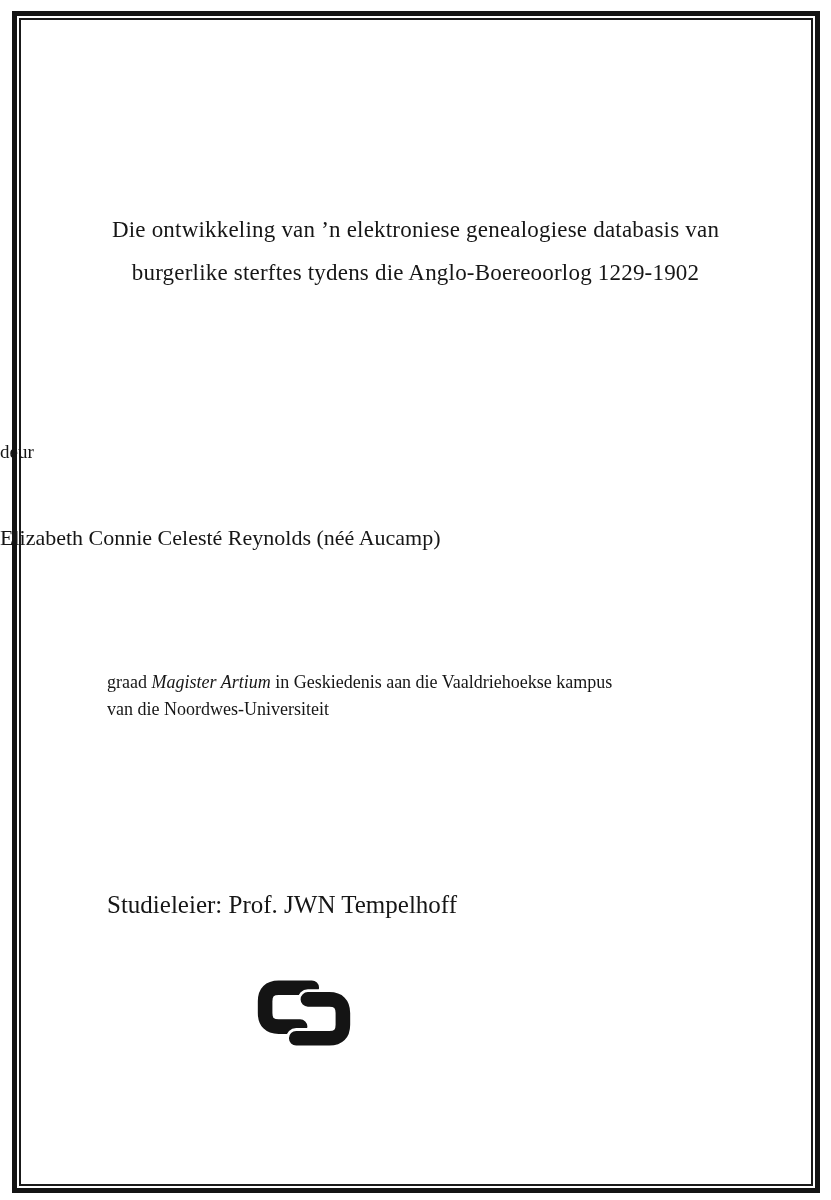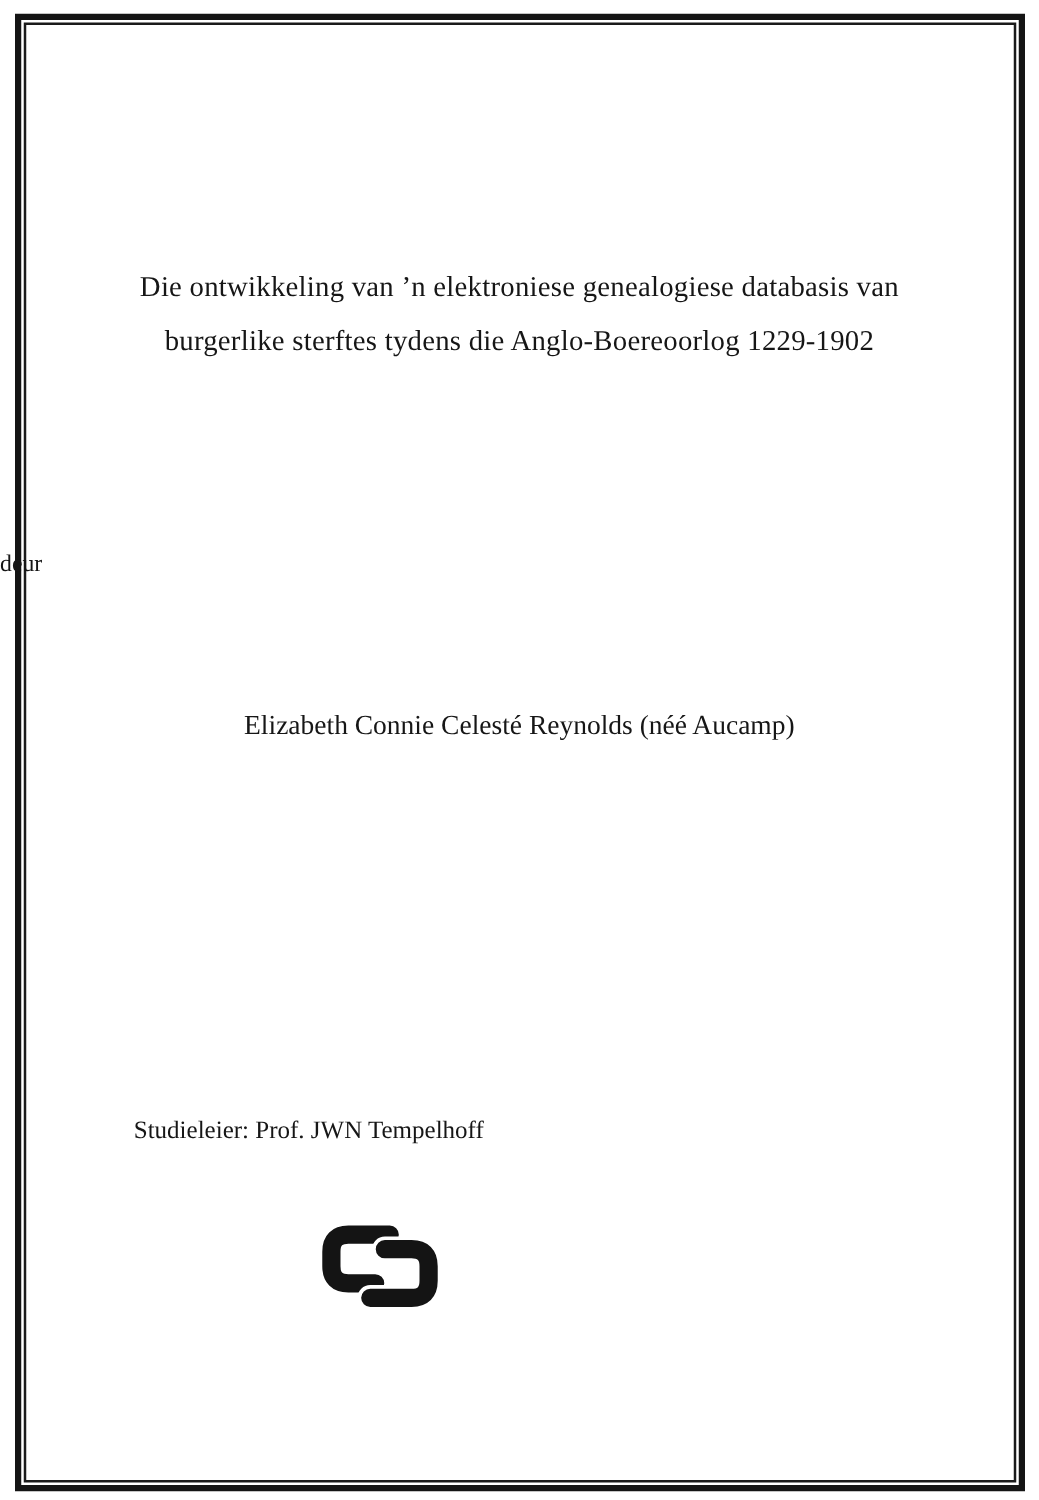--- a/index.html
+++ b/index.html
@@ -32,39 +32,37 @@
   }
   .byline {
     position: absolute;
     top: 441px; left: 0; right: 0;
     text-align: left;
     font-size: 19px;
   }
   .author {
     position: absolute;
     top: 525px; left: 0; right: 0;
-    text-align: center;
     font-size: 22px;
-    margin-top: 42px;
   }
   .statement {
     position: absolute;
     top: 669px; left: 107px; width: 622px;
     font-size: 18px;
     line-height: 27px;
   }
   .statement .justified {
     text-align: justify;
     text-align-last: justify;
   }
   .statement i { font-style: italic; }
   .supervisor-block {
     position: absolute;
     top: 891px; left: 107px;
-    font-size: 20px;
+    font-size: 25px;
     line-height: 27.5px;
   }
   .logo-row { position: absolute; left: 0; top: 0; }
   .logo-mark {
     position: absolute;
     left: 255px; top: 978px;
     width: 98px; height: 70px;
   }
 </style>
 </head>
@@ -78,20 +76,22 @@
   <div class="title-block">
     <div>Die ontwikkeling van ’n elektroniese genealogiese databasis van</div>
     <div>burgerlike sterftes tydens die Anglo-Boereoorlog 1229-1902</div>
   </div>
 
   <div class="byline">deur</div>
 
   <div class="author">Elizabeth Connie Celesté Reynolds (néé Aucamp)</div>
 
   <div class="statement">
+    <div><span>graad </span><i>Magister Artium</i><span> in Geskiedenis aan die Vaaldriehoekse kampus</span></div>
+    <div>van die Noordwes-Universiteit</div>
   </div>
 
   <div class="supervisor-block">
     <div>Studieleier: Prof. JWN Tempelhoff</div>
   </div>
 
   <div class="logo-row">
     <svg class="logo-mark" viewBox="0 0 100 72" xmlns="http://www.w3.org/2000/svg">
 
       <path d="M58 10 H24 Q10 10 10 24 V36 Q10 50 24 50 H46" fill="none" stroke="#141414" stroke-width="15" stroke-linecap="round"></path>

